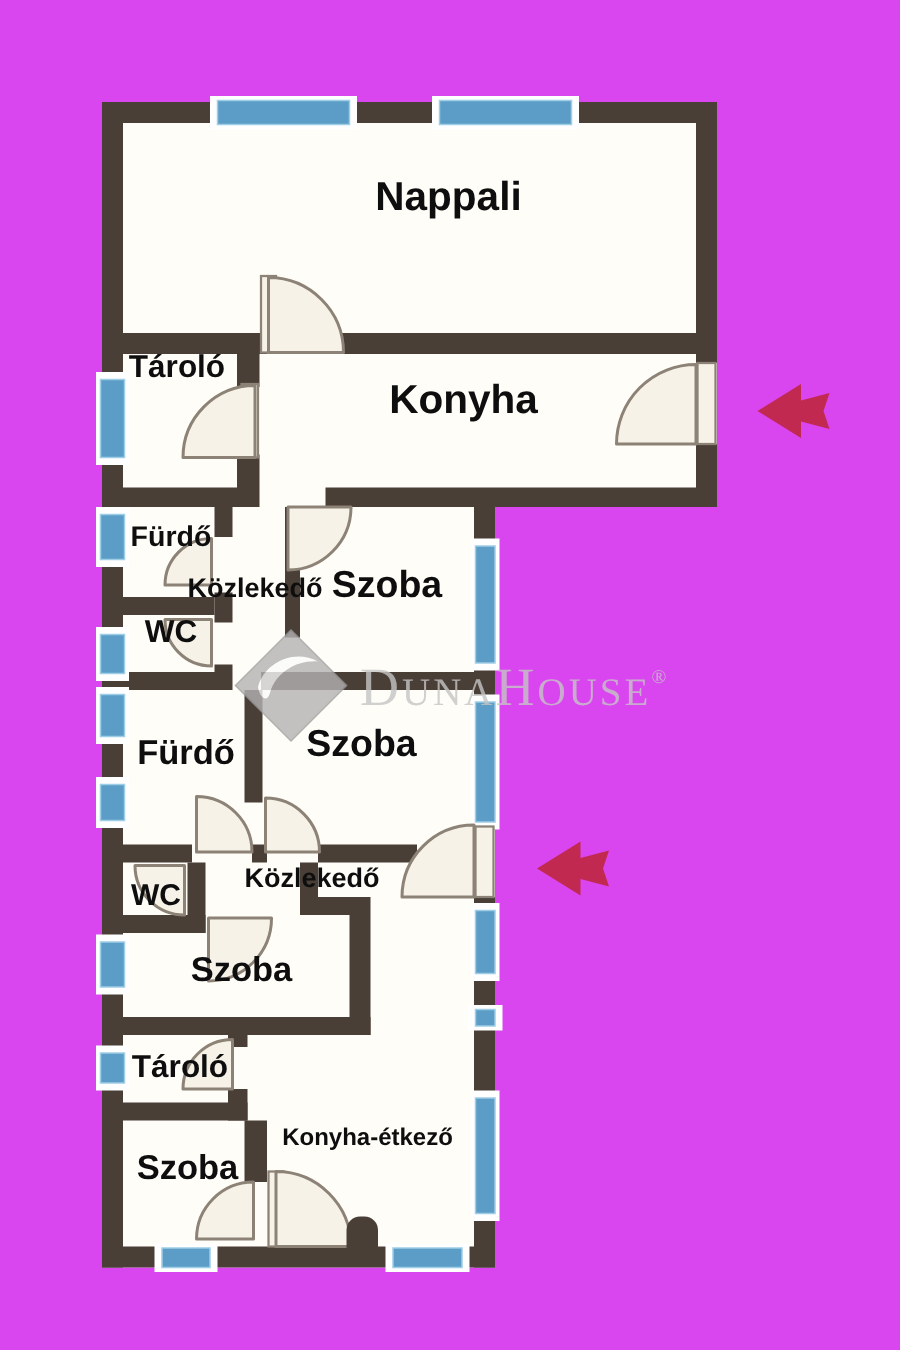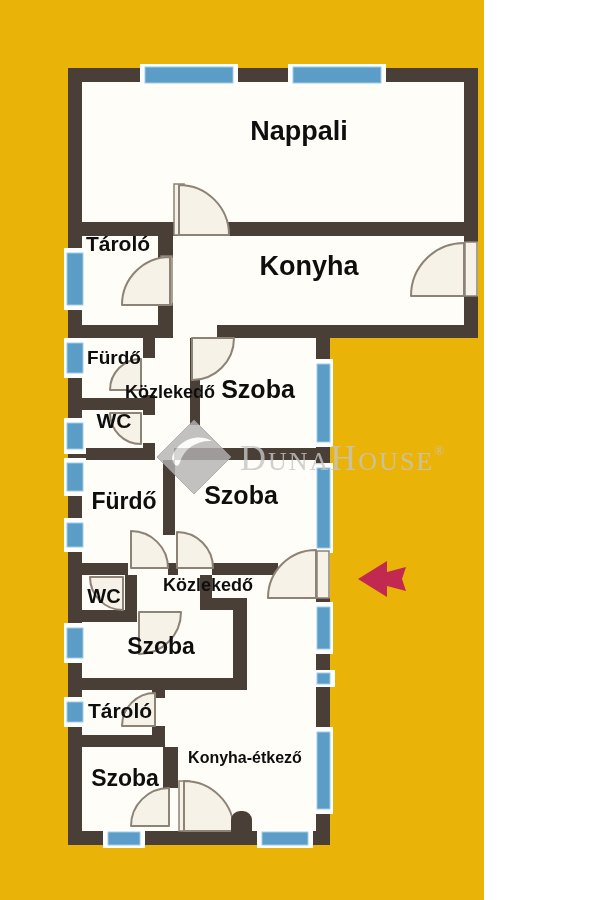--- a/index.html
+++ b/index.html
@@ -1,16 +1,16 @@
 <!DOCTYPE html>
 <html><head>
 <meta charset="utf-8">
 <style>
   html,body{margin:0;padding:0;background:#ffffff;}
-  .stage{position:relative;width:484px;height:900px;background:#eab308;overflow:hidden;
+  .stage{position:relative;width:600px;height:900px;background:#d946ef;overflow:hidden;
          font-family:"Liberation Sans",sans-serif;}
   svg{position:absolute;left:0;top:0;}
   text.room-label{font-family:"Liberation Sans",sans-serif;font-weight:bold;}
   .wm-text{font-family:"Liberation Serif",serif;font-weight:normal;letter-spacing:2px;}
   #doors path{stroke:#8d8276;stroke-width:2;stroke-linejoin:round;}
   #leaves rect{stroke:#8d8276;stroke-width:1.5;}
 </style>
 </head>
 <body>
 

